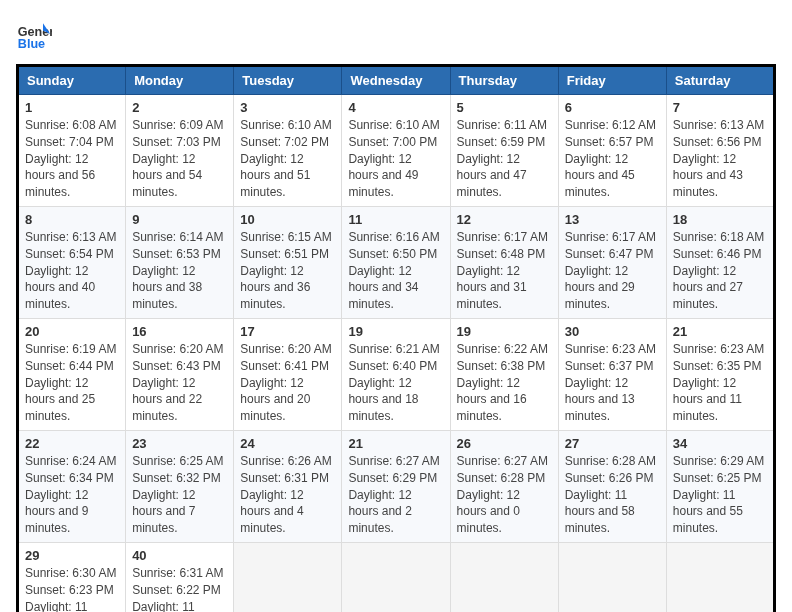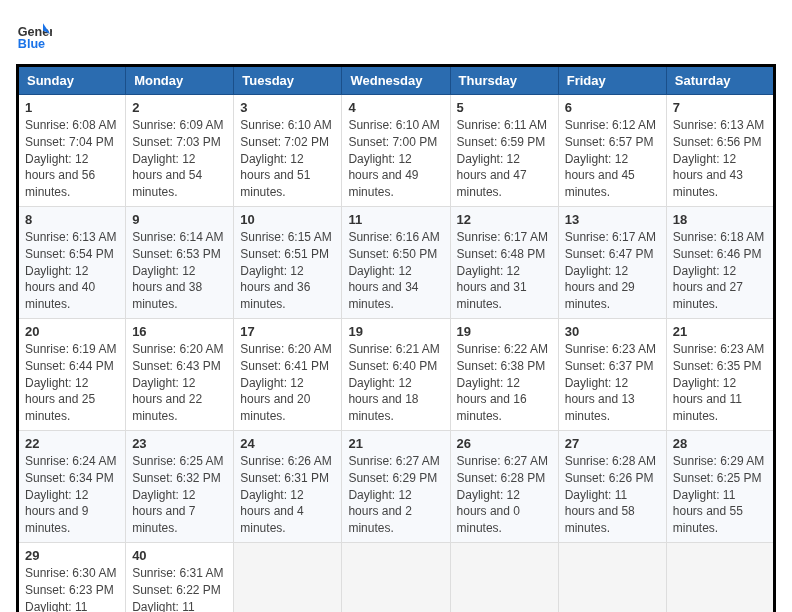--- a/index.html
+++ b/index.html
@@ -218,21 +218,21 @@
         </td>
         <td>
           <span class="day-num">26</span>
           <div class="day-detail">Sunrise: 6:27 AM<br>Sunset: 6:28 PM<br>Daylight: 12 hours and 0 minutes.</div>
         </td>
         <td>
           <span class="day-num">27</span>
           <div class="day-detail">Sunrise: 6:28 AM<br>Sunset: 6:26 PM<br>Daylight: 11 hours and 58 minutes.</div>
         </td>
         <td>
-          <span class="day-num">28</span>
+          <span class="day-num">34</span>
           <div class="day-detail">Sunrise: 6:29 AM<br>Sunset: 6:25 PM<br>Daylight: 11 hours and 55 minutes.</div>
         </td>
       </tr>
       <tr>
         <td>
           <span class="day-num">29</span>
           <div class="day-detail">Sunrise: 6:30 AM<br>Sunset: 6:23 PM<br>Daylight: 11 hours and 53 minutes.</div>
         </td>
         <td>
           <span class="day-num">40</span>

